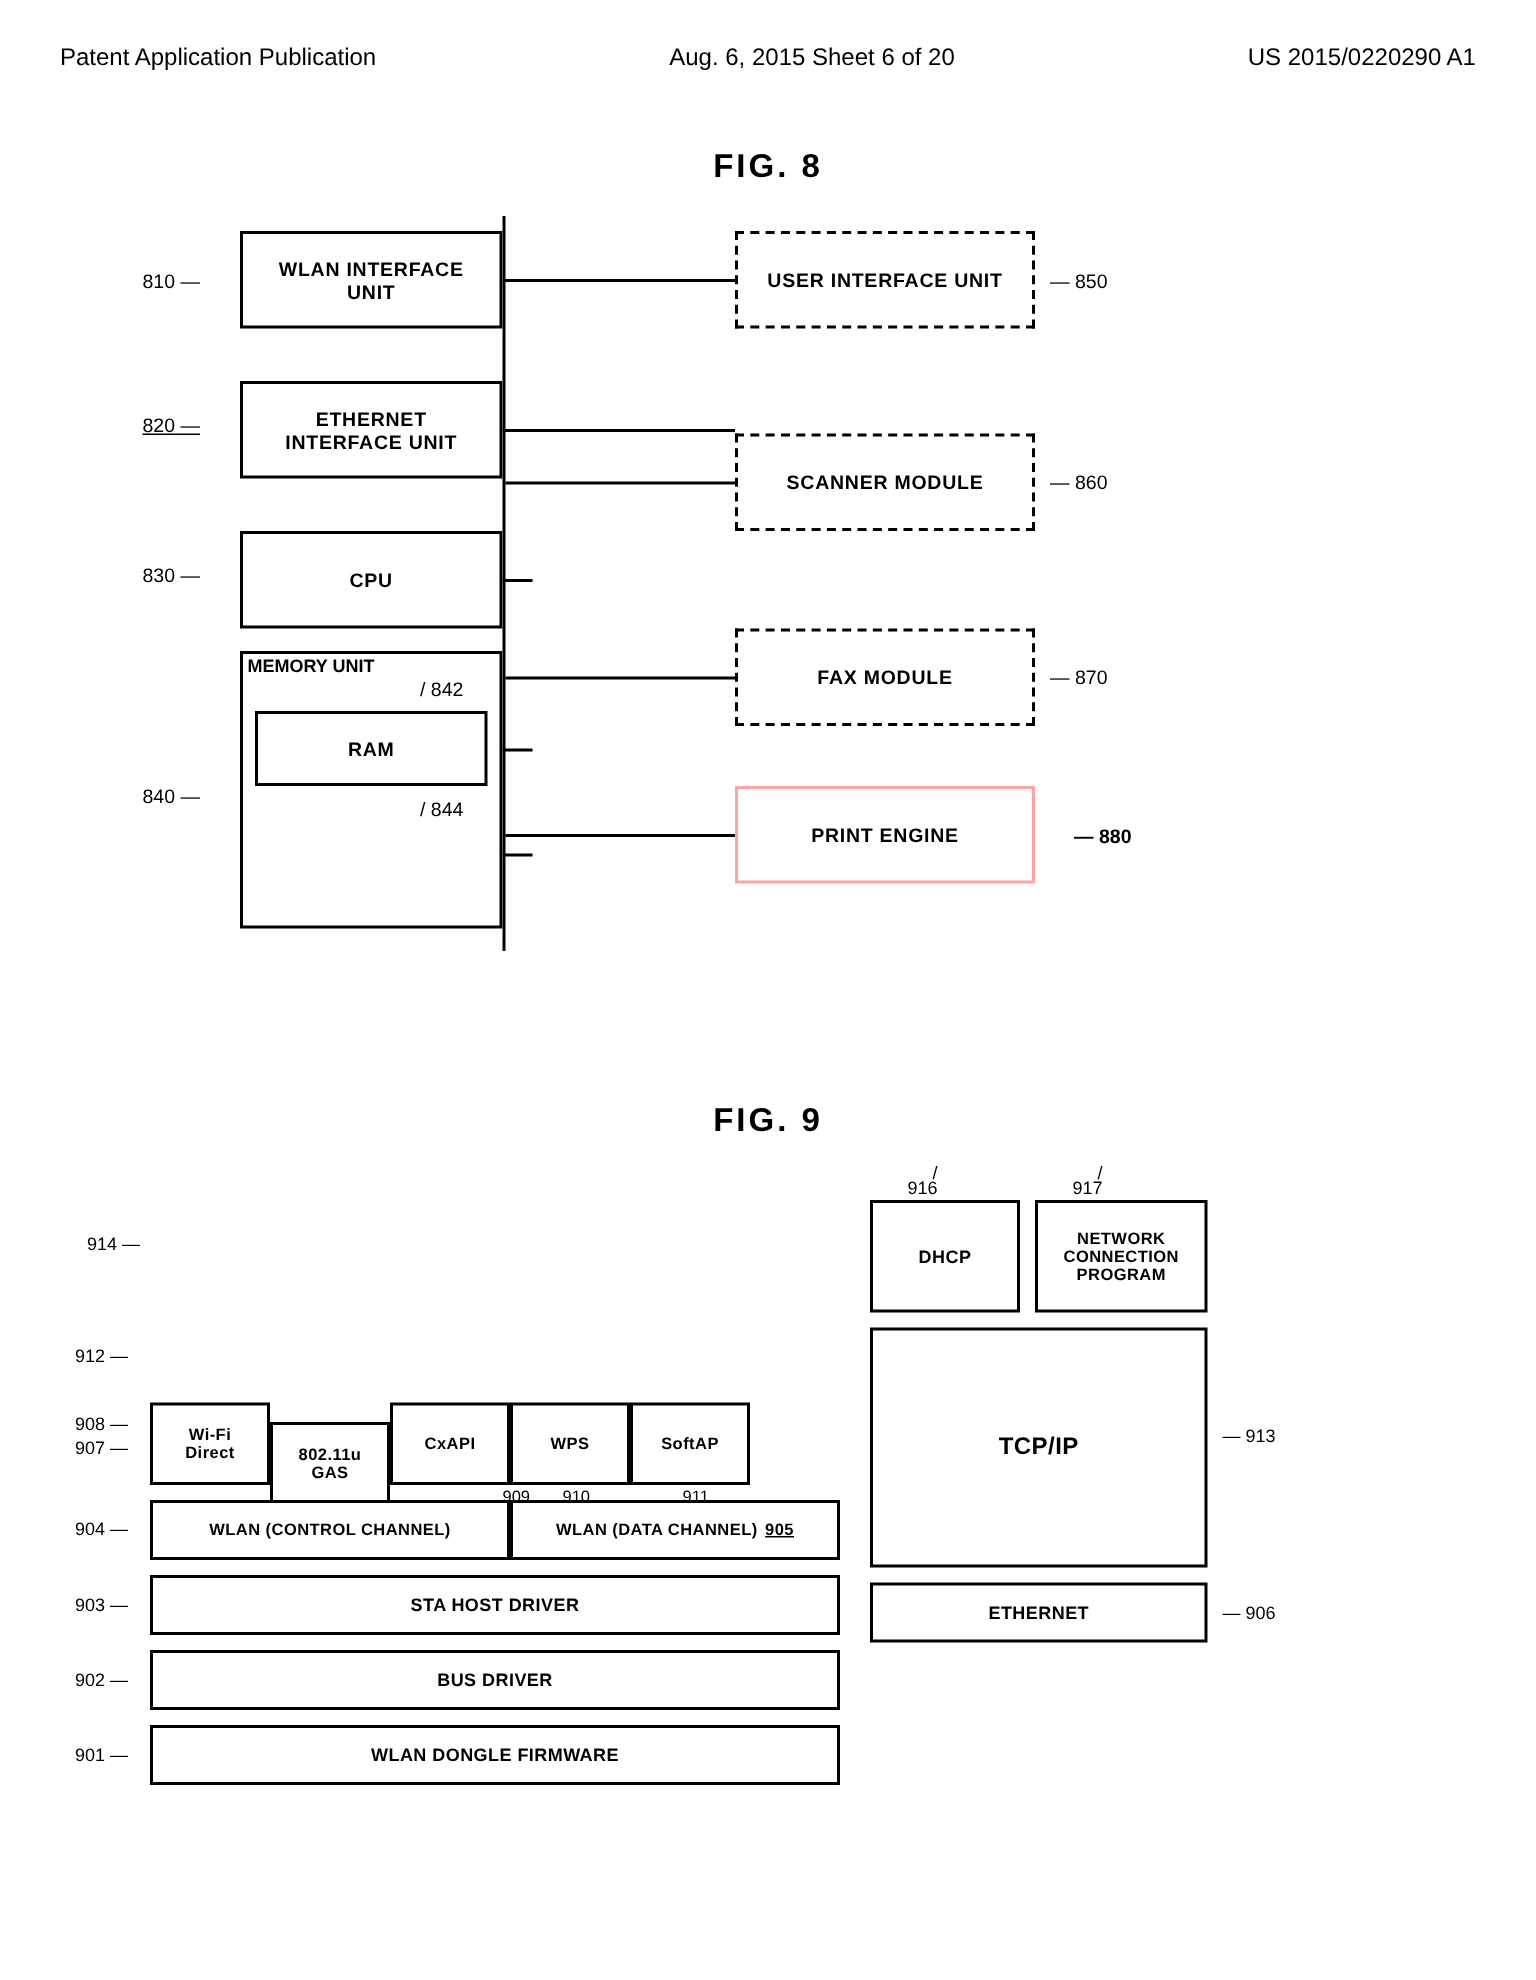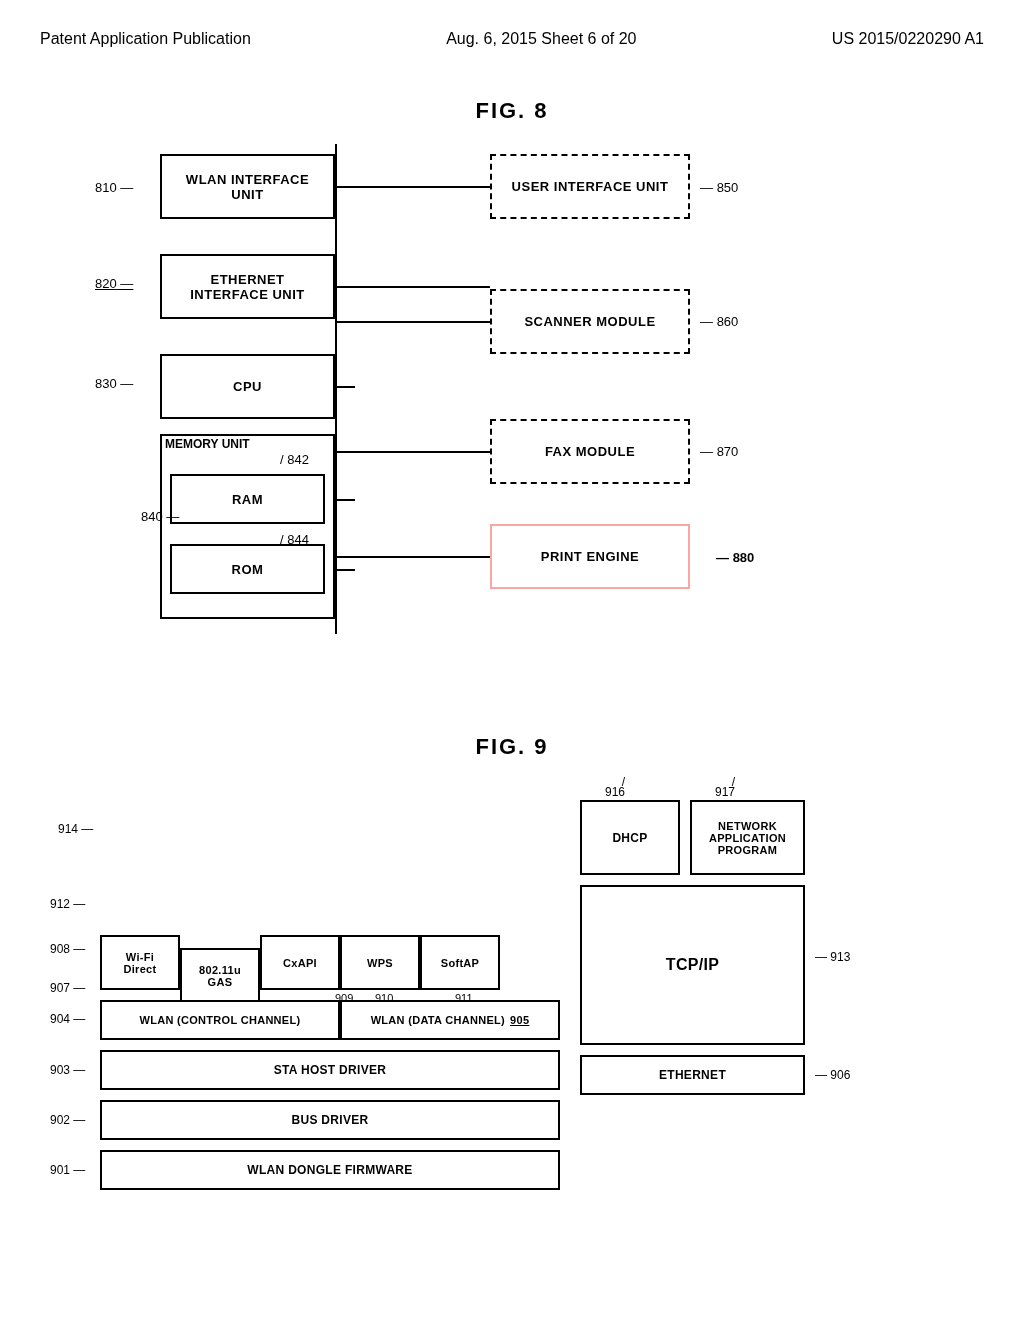--- a/index.html
+++ b/index.html
@@ -201,44 +201,41 @@
     <div class="box" style="left:120px; top:290px; width:175px; height:185px;"></div>
 
     <div style="position:absolute; left:125px; top:293px; font-size:12px; font-weight:bold;">
       <span>MEMORY UNIT</span>
     </div>
 
     <div class="box fig8-ram">
       <span>RAM</span>
     </div>
 
-    <div class="box fig8-rom">
-      <span>ROM</span>
-    </div>
 
     <div class="box box-dashed fig8-ui">
       <span>USER INTERFACE UNIT</span>
     </div>
 
     <div class="box box-dashed fig8-scanner">
       <span>SCANNER MODULE</span>
     </div>
 
     <div class="box box-dashed fig8-fax">
       <span>FAX MODULE</span>
     </div>
 
     <div class="box fig8-print">
       <span>PRINT ENGINE</span>
     </div>
 
     <div class="label" style="left:55px; top:36px;"><span>810</span> —</div>
     <div class="label" style="left:55px; top:132px;text-decoration:underline;"><span>820</span> —</div>
     <div class="label" style="left:55px; top:232px;"><span>830</span> —</div>
-    <div class="label" style="left:55px; top:365px;margin-left:46px;"><span>840</span> —</div>
+    <div class="label" style="left:55px; top:379px;"><span>840</span> —</div>
 
     <div class="label" style="left:240px; top:308px;">/ <span>842</span></div>
     <div class="label" style="left:240px; top:388px;">/ <span>844</span></div>
 
     <div class="label" style="left:660px; top:36px;">— <span>850</span></div>
     <div class="label" style="left:660px; top:170px;">— <span>860</span></div>
     <div class="label" style="left:660px; top:300px;">— <span>870</span></div>
     <div class="label" style="left:676px; top:406px;font-weight:bold;">— <span>880</span></div>
 
   </div>
@@ -251,39 +248,39 @@
     <div style="position:absolute; left:565px; top:-5px; font-size:12px;">&nbsp;&nbsp;&nbsp;&nbsp;&nbsp;/</div>
     <div style="position:absolute; left:675px; top:5px; font-size:12px; font-weight:normal;">917</div>
     <div style="position:absolute; left:675px; top:-5px; font-size:12px;">&nbsp;&nbsp;&nbsp;&nbsp;&nbsp;/</div>
 
     <div class="fig9-box" style="left:540px; top:20px; width:100px; height:75px;">
       <span>DHCP</span>
     </div>
 
     <div class="fig9-box" style="left:650px; top:20px; width:115px; height:75px;">
       <span style="white-space:pre-line; font-size:11px;">NETWORK
-APPLICATION
+CONNECTION
 PROGRAM</span>
     </div>
 
 
     <div style="position:absolute; left:18px; top:42px; font-size:12px;"><span>914</span> —</div>
 
     <div class="fig9-box" style="left:540px; top:105px; width:225px; height:160px;">
       <span style="font-size:16px;">TCP/IP</span>
     </div>
 
     <div style="position:absolute; left:775px; top:170px; font-size:12px;">— <span>913</span></div>
 
 
     <div style="position:absolute; left:10px; top:117px; font-size:12px;"><span>912</span> —</div>
 
     <div style="position:absolute; left:10px; top:162px; font-size:12px;"><span>908</span> —</div>
 
-    <div style="position:absolute; left:10px; top:178px; font-size:12px;margin-top:23px;"><span>907</span> —</div>
+    <div style="position:absolute; left:10px; top:178px; font-size:12px;"><span>907</span> —</div>
 
     <div class="fig9-box" style="left:60px; top:155px; width:80px; height:55px; font-size:11px;">
       <span style="white-space:pre-line; font-size:11px;">Wi-Fi
 Direct</span>
     </div>
 
     <div class="fig9-box" style="left:140px; top:155px; width:80px; height:55px; font-size:11px;margin-top:13px;">
       <span style="white-space:pre-line; font-size:11px;">802.11u
 GAS</span>
     </div>

